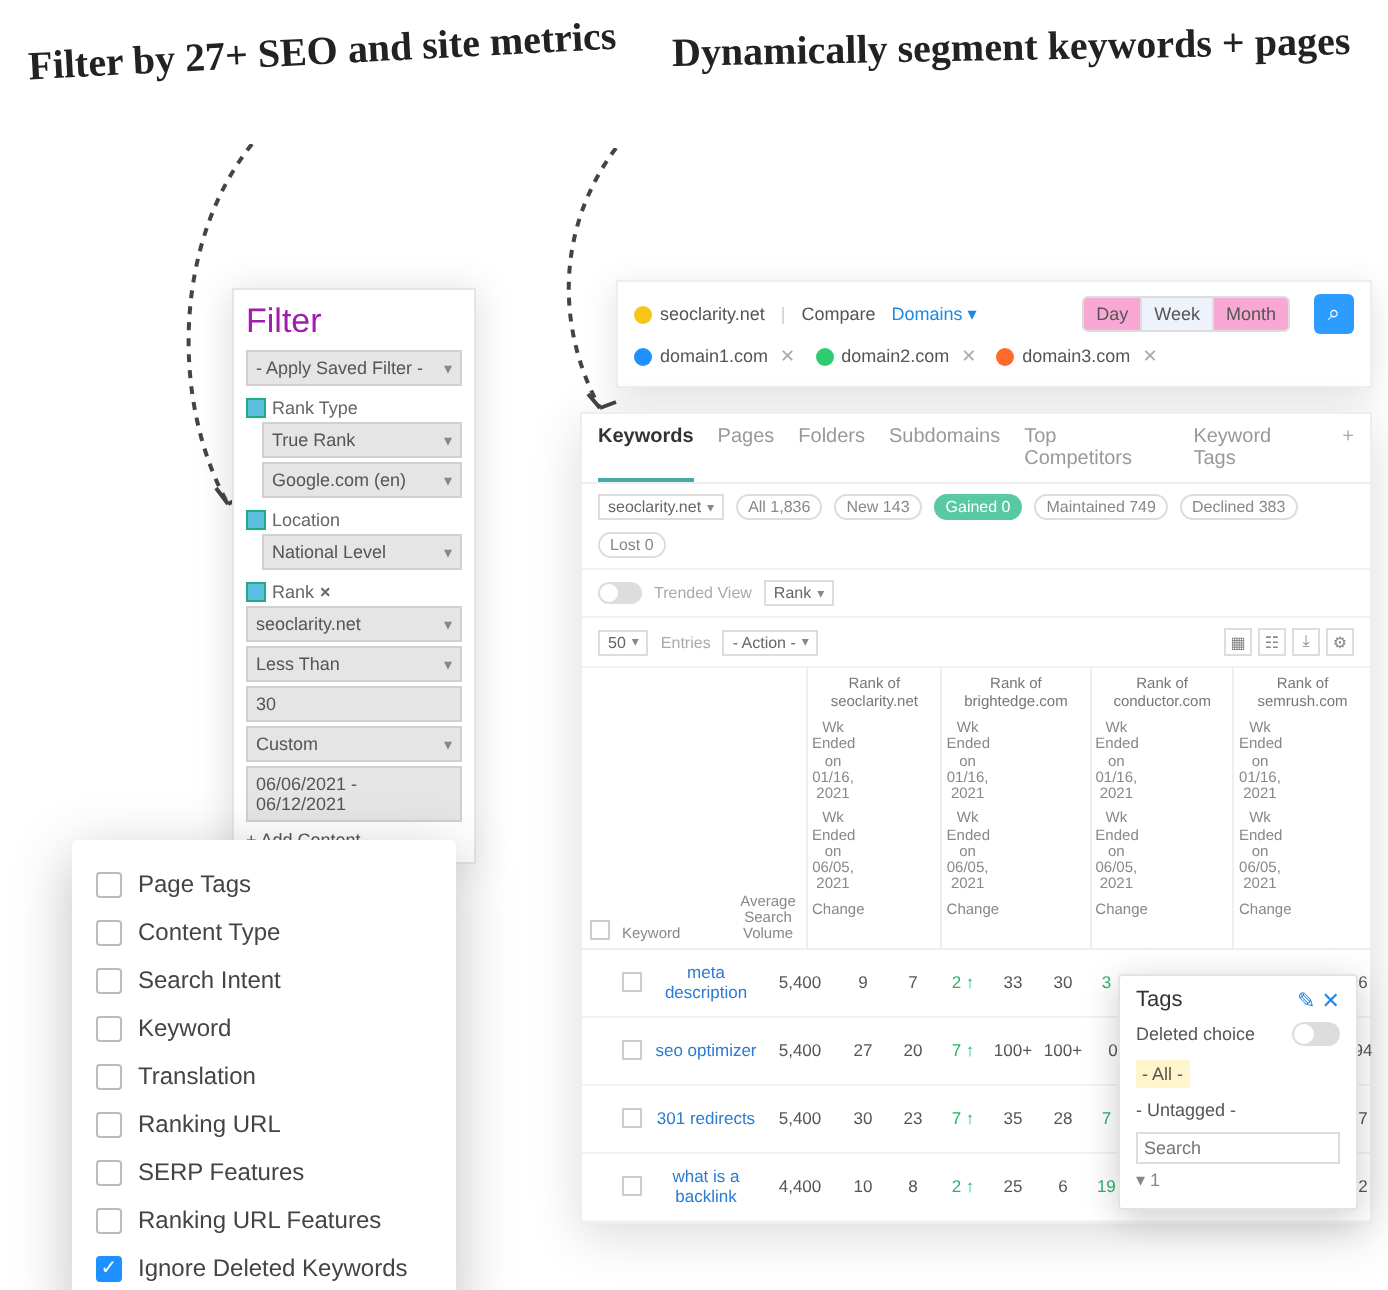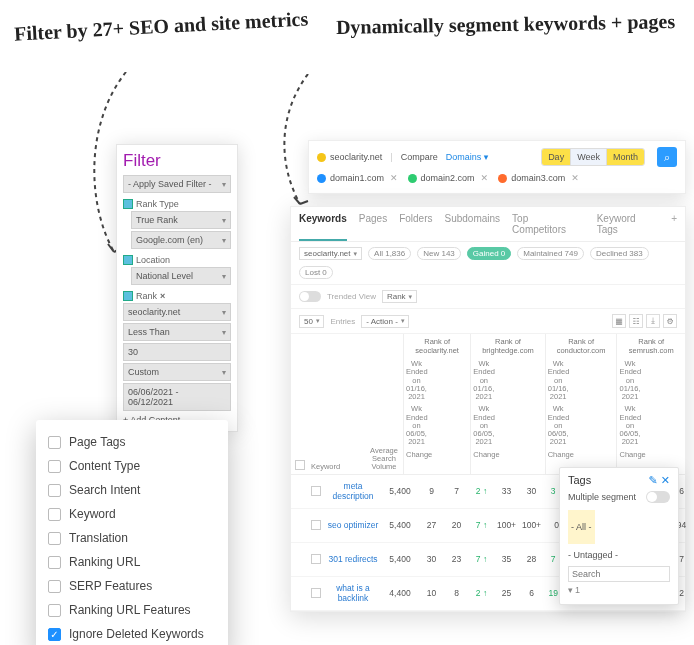--- a/index.html
+++ b/index.html
@@ -23,21 +23,21 @@
   .checklist .row{ display:flex; align-items:center; gap:8px; padding:5px 0;}
   .checklist .cb{ width:13px; height:13px; border:1.5px solid #bbb; border-radius:2px; display:inline-flex; align-items:center; justify-content:center; font-size:10px; color:#fff;}
   .checklist .cb.checked{ background:#1e90ff; border-color:#1e90ff;}
 
   .topbar{ position:absolute; top:140px; left:308px; width:378px; height:54px; background:#fff; border:1px solid #eee; box-shadow:0 4px 16px rgba(0,0,0,.12); padding:6px 8px; font-size:9px; color:#555;}
   .topbar-row1{display:flex; align-items:center; gap:8px;}
   .domchip{display:flex; align-items:center; gap:4px;}
   .dot{width:9px;height:9px;border-radius:50%; display:inline-block;}
   .dot.y{background:#f5c518;} .dot.b{background:#1e90ff;} .dot.g{background:#2ecc71;} .dot.o{background:#ff6b2d;}
   .pillgrp{display:flex; border:1px solid #ddd; border-radius:3px; overflow:hidden; margin-left:auto;}
-  .pillgrp span{padding:3px 6px; border-right:1px solid #ddd; background:#fde047;}
+  .pillgrp span{padding:3px 6px; border-right:1px solid #ddd; background:#f9a8d4;}
   .pillgrp span:last-child{border-right:none;}
   .pillgrp span.active{background:#eef3fb;}
   .searchbtn{background:#2c9cff; width:20px; height:20px; border-radius:3px; color:#fff; display:flex; align-items:center; justify-content:center; font-size:11px; margin-left:4px;}
   .topbar-row2{display:flex; align-items:center; gap:10px; margin-top:6px;}
   .domchip .x{color:#aaa; margin-left:2px;}
   .inputd{border:1px solid #ddd; padding:2px 5px; color:#aaa; font-size:9px; margin-left:auto;}
 
   .mainpanel{position:absolute; top:206px; left:290px; width:396px; background:#fff; border:1px solid #eee; box-shadow:0 6px 24px rgba(0,0,0,.14); font-size:9px; color:#555;}
   .tabs{display:flex; border-bottom:1px solid #eee; padding:0 8px; gap:12px; font-size:10px; color:#999;}
   .tabs span{padding:6px 0;}
@@ -66,21 +66,21 @@
   .trow{display:flex; border-bottom:1px solid #f4f4f4; font-size:8.5px; align-items:center; min-height:34px; color:#555;padding-left:16px;}
   .trow .kw{color:#2a7bd1; text-align:left; padding:4px;}
   .trow .cell{text-align:center; padding:2px 0;}
   .up{color:#27b36b;} .up::after{content:"↑";}
   .dn{color:#e35b4b;} .dn::after{content:"↓";}
   .cb2{width:10px;height:10px;border:1px solid #ccc; margin:auto;}
 
   .tagspop{position:absolute; right:6px; bottom:6px; width:120px; background:#fff; border:1px solid #e3e3e3; box-shadow:0 4px 18px rgba(0,0,0,.2); border-radius:2px; padding:6px 8px; font-size:9px;}
   .tagspop .hdr{display:flex; justify-content:space-between; font-size:11px; color:#333; align-items:center;}
   .tagspop .opt{padding:3px 0; color:#555;}
-  .tagspop .hl{background:#fff5cc; padding:12px 3px; display:inline-block;}
+  .tagspop .hl{background:#fff5cc; padding:2px 3px; display:inline-block;}
   .tagspop input{width:100%; border:1px solid #ddd; font-size:9px; padding:2px 3px; margin-top:3px;}
   .mc{display:flex; justify-content:space-between; align-items:center; margin:4px 0;}
   .mc .tg{width:24px;height:12px;border-radius:6px;background:#ddd;position:relative;}
   .mc .tg::after{content:"";position:absolute;width:10px;height:10px;border-radius:50%;background:#fff;top:1px;left:1px;}
   .pencil{color:#1e88e5; font-size:11px;}
 </style>
 </head>
 <body>
 
 <div class="anno anno1">Filter by 27+ SEO and site metrics</div>
@@ -380,21 +380,21 @@
 
   <div class="tagspop">
     <div class="hdr">
       <span>Tags</span>
       <span>
         <span class="pencil">✎</span>
         <span style="color:#1e88e5">✕</span>
       </span>
     </div>
     <div class="mc">
-      <span>Multiple segment</span>
+      <span>Deleted choice</span>
       <div class="tg"></div>
     </div>
     <div class="opt"><span class="hl">- All -</span></div>
     <div class="opt">- Untagged -</div>
     <input placeholder="Search" style="">
     <div class="opt" style="color:#888">▾ <span>1</span></div>
   </div>
 </div>
 
 </body></html>

